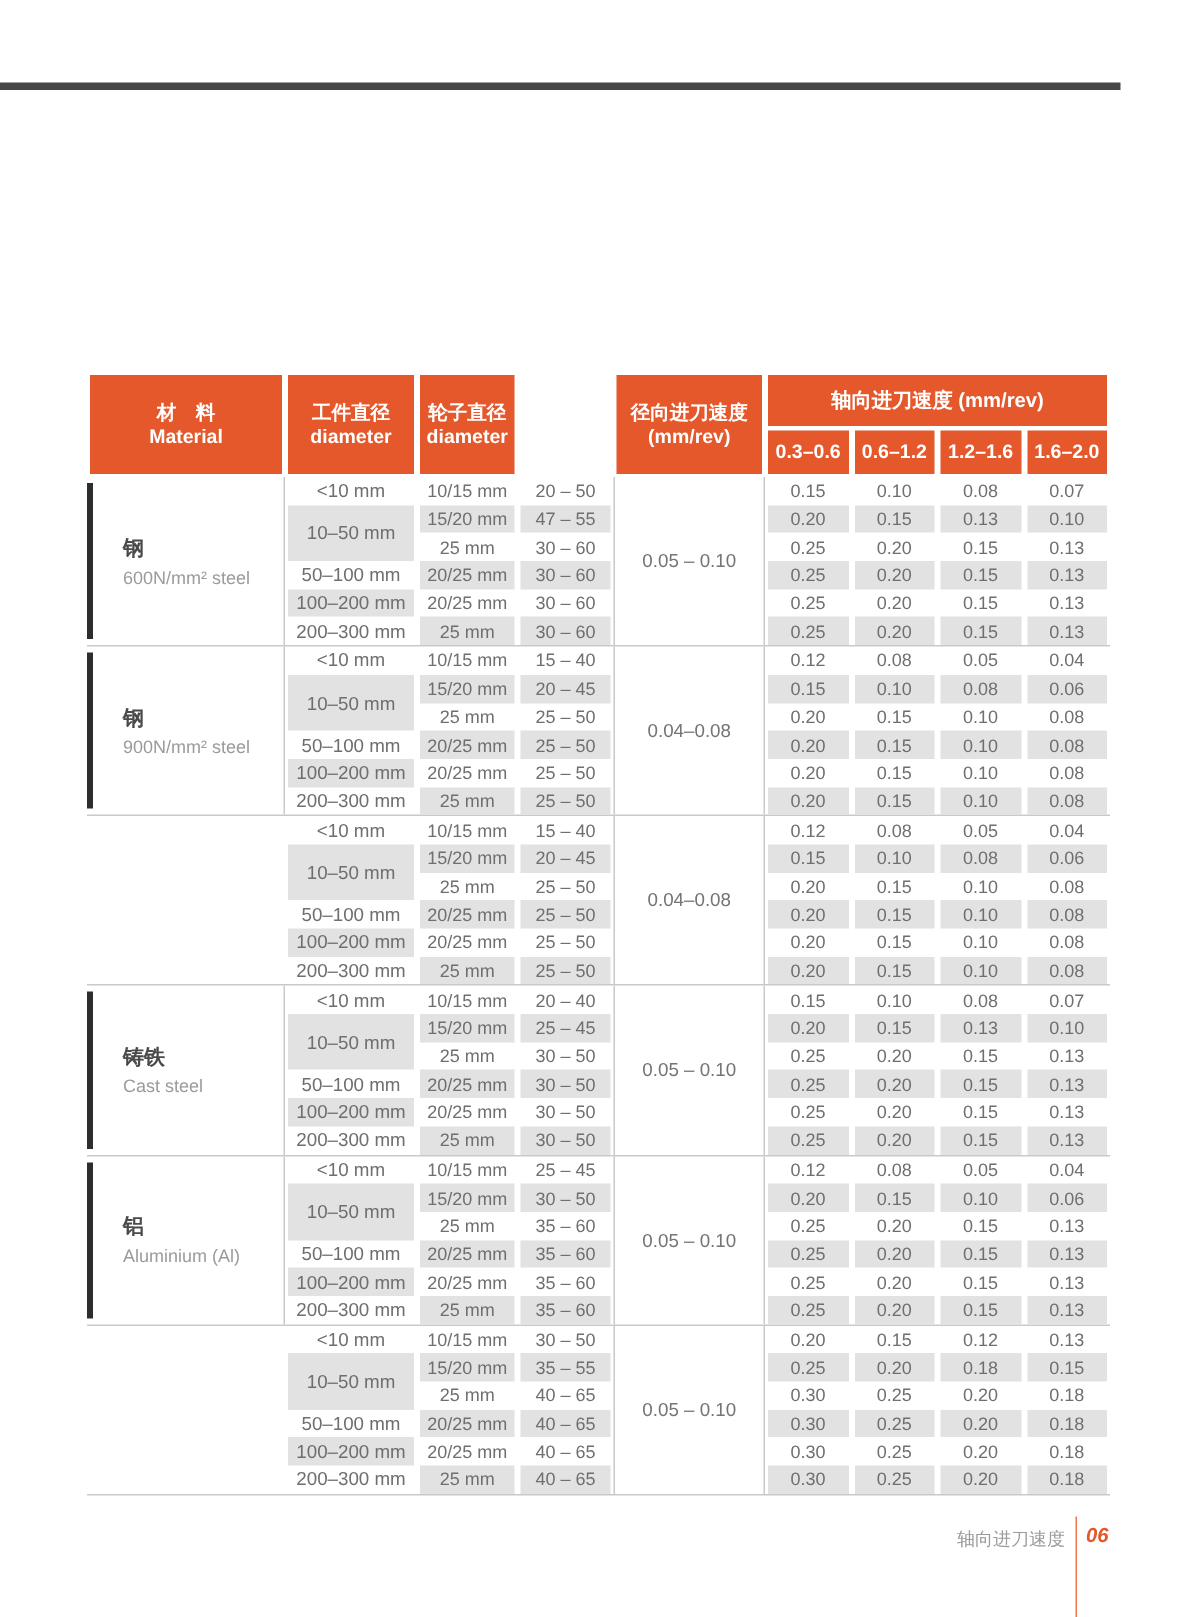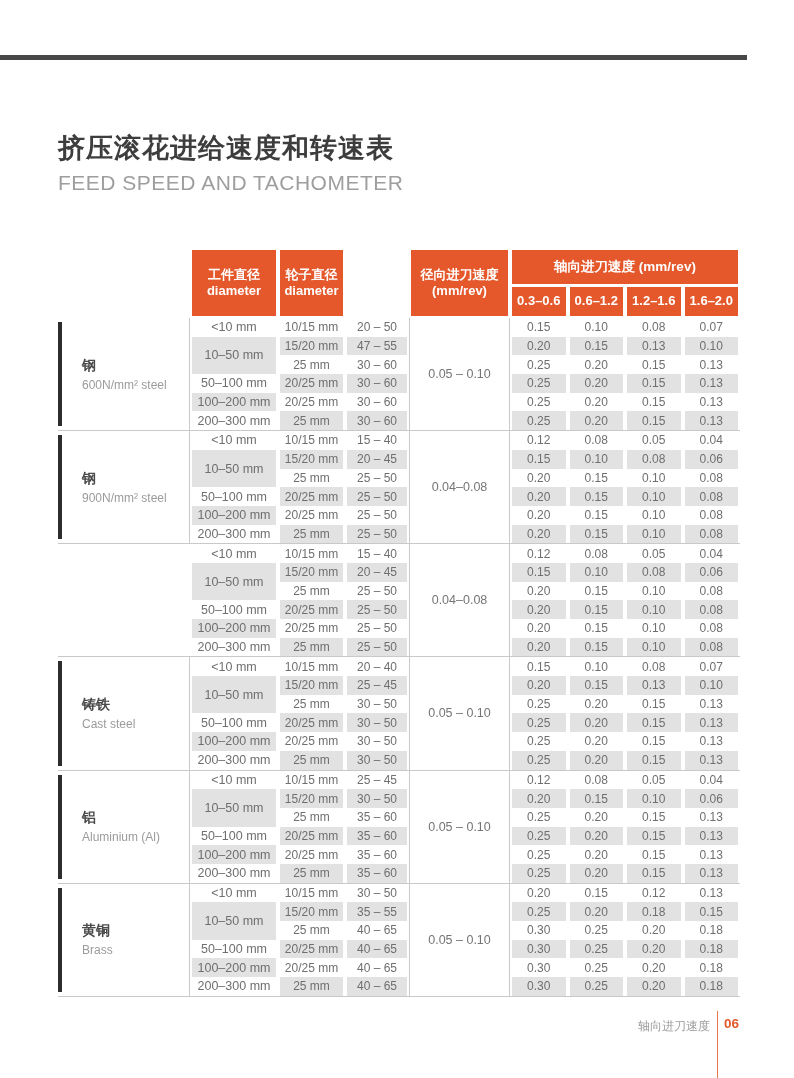--- a/index.html
+++ b/index.html
@@ -56,36 +56,36 @@
 
   .radial-cell {
     grid-column:5; grid-row:1 / 7;
     border-left:1px solid #c9c9c9; border-right:1px solid #c9c9c9;
     display:flex; align-items:center; justify-content:center;
     font-size:12.5px; color:#757575;
   }
 
   .footer-company { position:absolute; top:1018px; right:84px; font-size:12px; color:#9b9b9b; }
   .footer-line { position:absolute; left:717px; top:1011px; bottom:0; width:1px; background:#e8764a; }
-  .footer-page { position:absolute; left:724px; top:1016px; font-size:13.5px; font-weight:bold; color:#e4582b; }
+  .footer-page { position:absolute; left:724px; top:1016px; font-size:13.5px; font-weight:bold; color:#e4582b;font-style:italic; }
 </style>
 </head>
 <body>
 
 <div class="page">
 
   <div class="top-rule"></div>
 
-  <div class="title-block">
-    <h1 class="title-zh">挤压滚花进给速度和转速表</h1>
-    <div class="title-en">FEED SPEED AND TACHOMETER</div>
-  </div>
 
   <div class="spec-table">
     <div class="thead">
+      <div class="th span2" style="grid-column:1">
+        <span class="l1">材　料</span>
+        <span class="l2">Material</span>
+      </div>
       <div class="th span2" style="grid-column:2">
         <span class="l1">工件直径</span>
         <span class="l2">diameter</span>
       </div>
       <div class="th span2" style="grid-column:3">
         <span class="l1">轮子直径</span>
         <span class="l2">diameter</span>
       </div>
       <div class="th span2" style="grid-column:5">
         <span class="l1">径向进刀速度</span>
@@ -332,25 +332,20 @@
           <div class="cell" style="grid-area: 5 / 9;">0.13</div>
           <div class="cell gray" style="grid-area: 6 / 3;">25 mm</div>
           <div class="cell gray" style="grid-area: 6 / 4;">35 – 60</div>
           <div class="cell gray" style="grid-area: 6 / 6;">0.25</div>
           <div class="cell gray" style="grid-area: 6 / 7;">0.20</div>
           <div class="cell gray" style="grid-area: 6 / 8;">0.15</div>
           <div class="cell gray" style="grid-area: 6 / 9;">0.13</div>
           <div class="radial-cell">0.05 – 0.10</div>
         </div>
         <div class="group">
-          <div class="material-cell">
-            <div class="accent-bar"></div>
-            <div class="material-zh">黄铜</div>
-            <div class="material-en">Brass</div>
-          </div>
           <div class="cell workpiece-cell" style="grid-area: 1 / 2 / span 1;">&lt;10 mm</div>
           <div class="cell workpiece-cell gray" style="grid-area: 2 / 2 / span 2;">10–50 mm</div>
           <div class="cell workpiece-cell" style="grid-area: 4 / 2 / span 1;">50–100 mm</div>
           <div class="cell workpiece-cell gray" style="grid-area: 5 / 2 / span 1;">100–200 mm</div>
           <div class="cell workpiece-cell" style="grid-area: 6 / 2 / span 1;">200–300 mm</div>
           <div class="cell" style="grid-area: 1 / 3;">10/15 mm</div>
           <div class="cell" style="grid-area: 1 / 4;">30 – 50</div>
           <div class="cell" style="grid-area: 1 / 6;">0.20</div>
           <div class="cell" style="grid-area: 1 / 7;">0.15</div>
           <div class="cell" style="grid-area: 1 / 8;">0.12</div>

